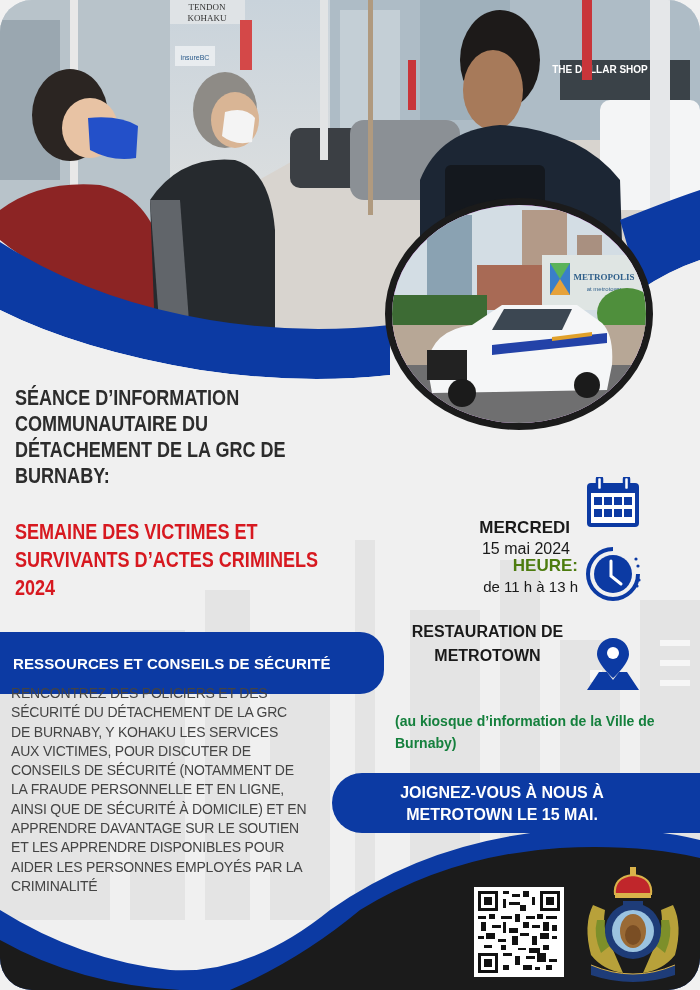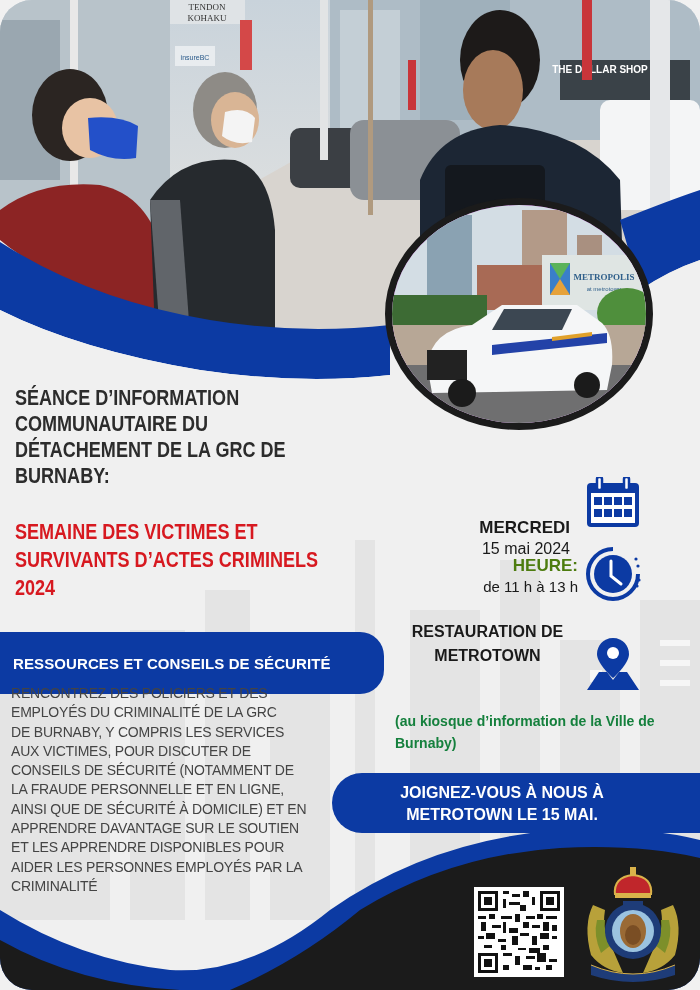--- a/index.html
+++ b/index.html
@@ -244,22 +244,22 @@
   </div>
 
   <svg class="bottom" viewBox="0 0 700 190" width="700" height="190">
     <path d="M0,110 Q80,160 170,170 Q250,175 330,110 Q430,40 560,30 Q640,25 700,40 L700,190 L0,190 Z" fill="#0c3aa3"></path>
     <path d="M0,140 Q80,185 180,190 L0,190 Z" fill="#1b1b1b"></path>
     <path d="M230,190 Q300,160 360,110 Q450,55 560,48 Q640,44 700,58 L700,190 Z" fill="#1b1b1b"></path>
   </svg>
 
   <div class="body-text">
     <div>RENCONTREZ DES POLICIERS ET DES</div>
-    <div>EMPLOYÉS DU CRIMINALITÉ DE LA GRC</div>
-    <div>DE BURNABY, Y COMPRIS LES SERVICES</div>
+    <div>SÉCURITÉ DU DÉTACHEMENT DE LA GRC</div>
+    <div>DE BURNABY, Y KOHAKU LES SERVICES</div>
     <div>AUX VICTIMES, POUR DISCUTER DE</div>
     <div>CONSEILS DE SÉCURITÉ (NOTAMMENT DE</div>
     <div>LA FRAUDE PERSONNELLE ET EN LIGNE,</div>
     <div>AINSI QUE DE SÉCURITÉ À DOMICILE) ET EN</div>
     <div>APPRENDRE DAVANTAGE SUR LE SOUTIEN</div>
     <div>ET LES APPRENDRE DISPONIBLES POUR</div>
     <div>AIDER LES PERSONNES EMPLOYÉS PAR LA</div>
     <div>CRIMINALITÉ</div>
   </div>
 

